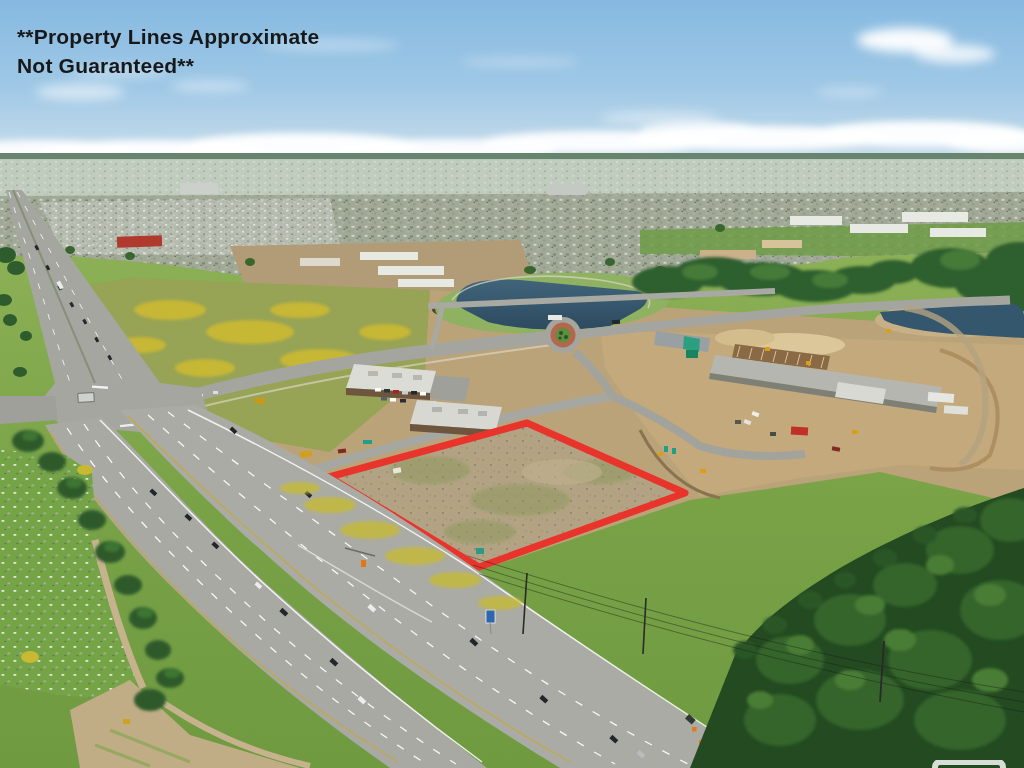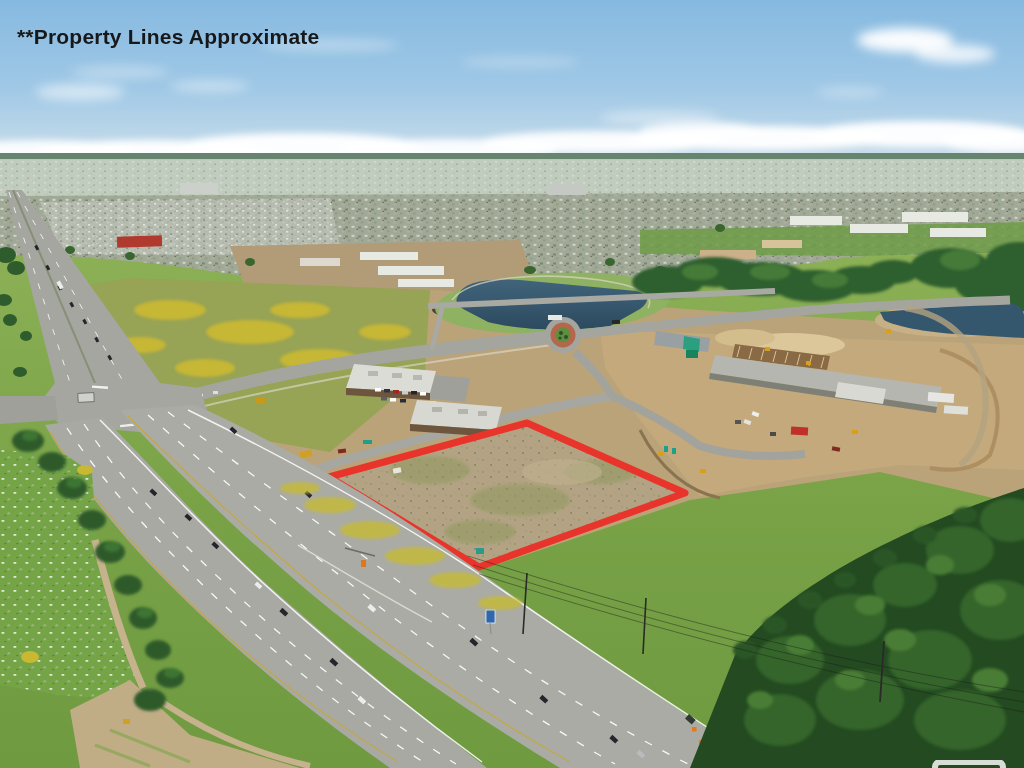--- a/index.html
+++ b/index.html
@@ -454,20 +454,21 @@
         <ellipse cx="370" cy="530" rx="30" ry="9"></ellipse>
     <ellipse cx="415" cy="556" rx="30" ry="9"></ellipse>
         <ellipse cx="455" cy="580" rx="26" ry="8"></ellipse>
     <ellipse cx="300" cy="488" rx="20" ry="6"></ellipse>
         <ellipse cx="500" cy="603" rx="22" ry="7"></ellipse>
   </g>
 </svg>
 
 <div class="caption">
   <div>**Property Lines Approximate</div>
+  <div>Not Guaranteed**</div>
 </div>
 
 <div class="watermark">
   <svg width="86" height="112" viewBox="0 0 86 112">
     <rect x="9" y="2" width="68" height="84" rx="5" fill="none" stroke="#ffffff" stroke-width="6"></rect>
     <text x="43" y="72" text-anchor="middle" fill="#ffffff" font-family="DejaVu Serif, serif" font-weight="bold" font-size="72">R</text>
     <text x="39" y="108" text-anchor="middle" fill="#ffffff" font-family="Liberation Sans, sans-serif" font-size="15" letter-spacing="2.5">REALTOR</text>
     <text x="79" y="100" text-anchor="middle" fill="#ffffff" font-family="Liberation Sans, sans-serif" font-size="7">®</text>
   </svg>
 </div>

